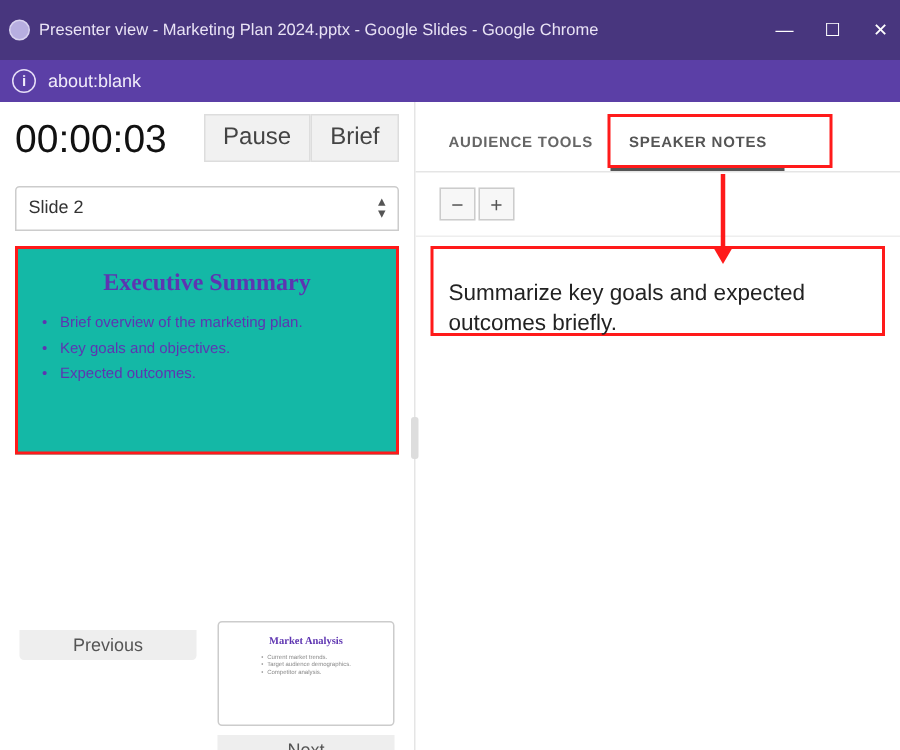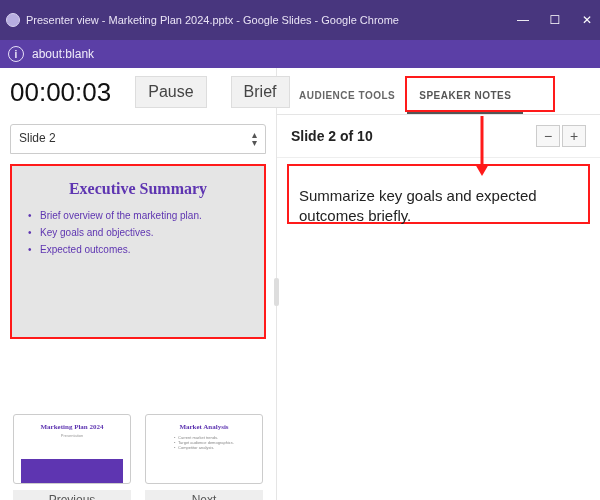--- a/index.html
+++ b/index.html
@@ -10,29 +10,29 @@
   .titlebar .spacer { flex: 1; }
   .winbtns { display: flex; gap: 18px; align-items: center; color: #fff; font-size: 12px; }
   .winbtn { width: 14px; text-align: center; }
 
   .addrbar { height: 28px; background: #5b3fa6; display: flex; align-items: center; color: #f0ecfa; padding: 0 8px; font-size: 12px; }
   .addrbar .ico { width: 16px; height: 16px; border: 1.5px solid #e6def7; border-radius: 50%; margin-right: 8px; display:flex;align-items:center;justify-content:center;font-size:10px;font-weight:bold;}
   
   .workspace { display: flex; height: calc(500px - 52px); }
 
   .left-col { width: 277px; display: flex; flex-direction: column; padding: 8px 10px 6px 10px; border-right: 1px solid #e5e5e5; position: relative; }
-  .timer-row { display: flex; align-items: center; gap: 24px; margin-bottom:10px;}
+  .timer-row { display: flex; align-items: center; gap: 0; margin-bottom:10px;}
   .timer { font-size: 26px; font-weight: 400; color:#111; flex:1; }
   .tbtn { background:#f1f1f1; border:1px solid #ddd; padding:6px 12px; font-size:16px; color:#444; cursor:pointer; }
 
   .slide-select-wrap { margin: 6px 0 6px 0; }
   .slide-select { width:100%; border:1px solid #ccc; padding:6px 8px; font-size:12px; background:#fff; display:flex; justify-content:space-between; align-items:flex-start; color:#333; position:relative; border-top-left-radius:3px; border-top-right-radius:3px;}
   .stepper { font-size:10px; line-height:8px; color:#555; display:flex; flex-direction:column; }
 
-  .preview { border:2px solid #ff1a1a; height:175px; margin-top:4px; padding:14px 14px; background:#e5e5e5; }
+  .preview { border:2px solid #ff1a1a; height:139px; margin-top:4px; padding:14px 14px; background:#14b8a6; }
   .preview h2 { color:#5e35b1; font-size:16px; text-align:center; font-family: Georgia, serif; font-weight:bold; margin-bottom:12px;}
   .preview ul { list-style:none; padding-left:2px;}
   .preview li { color:#5e35b1; font-size:10px; margin-bottom:6px; padding-left:12px; position:relative;}
   .preview li::before { content:"•"; position:absolute; left:0; }
 
   .nav-row { display:flex; gap:8px; margin-top:auto; padding-top:8px;}
   .nav-col { flex:1; display:flex; flex-direction:column; align-items:center;}
   .thumb { width:118px; height:70px; border:1px solid #ccc; border-radius:3px; background:#fff; position:relative; overflow:hidden; font-size:5px; display:flex; flex-direction:column; align-items:center; padding-top:8px;}
   .thumb.prev .purple-band { position:absolute; bottom:0; left:6%; width:88%; height:24px; background:#5e35b1;}
   .thumb .tt { color:#5e35b1; font-weight:bold; font-size:7px; font-family: Georgia, serif;}
@@ -100,25 +100,20 @@
       <h2>Executive Summary</h2>
       <ul>
         <li>Brief overview of the marketing plan.</li>
         <li>Key goals and objectives.</li>
         <li>Expected outcomes.</li>
       </ul>
     </div>
 
     <div class="nav-row">
       <div class="nav-col">
-        <div class="thumb prev">
-          <span class="tt">Marketing Plan 2024</span>
-          <span class="sub">Presentation</span>
-          <div class="purple-band"></div>
-        </div>
         <div class="nav-label">Previous</div>
       </div>
       <div class="nav-col">
         <div class="thumb next">
           <span class="tt">Market Analysis</span>
           <ul>
             <li>Current market trends.</li>
             <li>Target audience demographics.</li>
             <li>Competitor analysis.</li>
           </ul>
@@ -135,21 +130,20 @@
       <div class="tab active">SPEAKER NOTES</div>
     </div>
     <div class="tab-outline"></div>
 
     <svg class="arrow-svg" width="20" height="60">
       <line x1="10" y1="0" x2="10" y2="50" stroke="#ff1a1a" stroke-width="3"></line>
       <polygon points="3,48 17,48 10,60" fill="#ff1a1a"></polygon>
     </svg>
 
     <div class="slide-header">
-      <div class="slide-pos">Slide 2 of 10</div>
       <div class="zoombtn">−</div>
       <div class="zoombtn">+</div>
     </div>
 
     <div class="notes-area">Summarize key goals and expected outcomes briefly.</div>
   </div>
 
 </div>
 
 </body></html>

